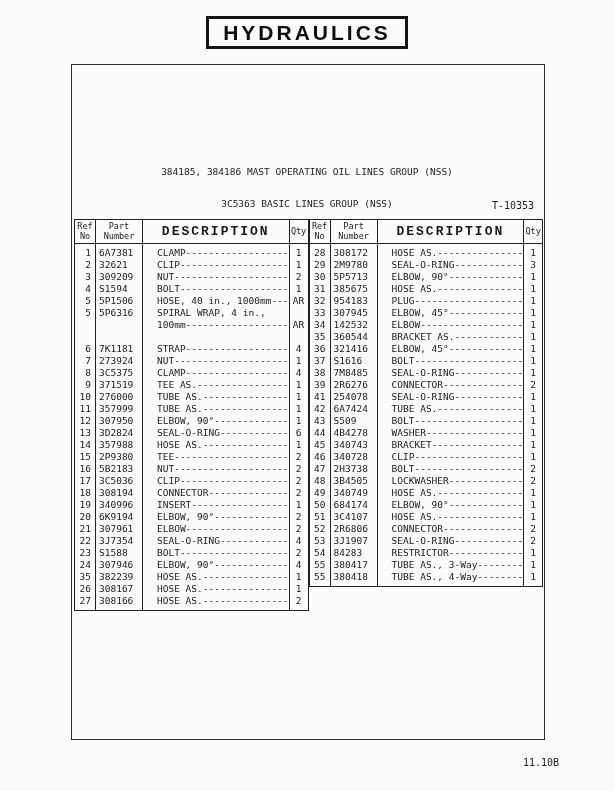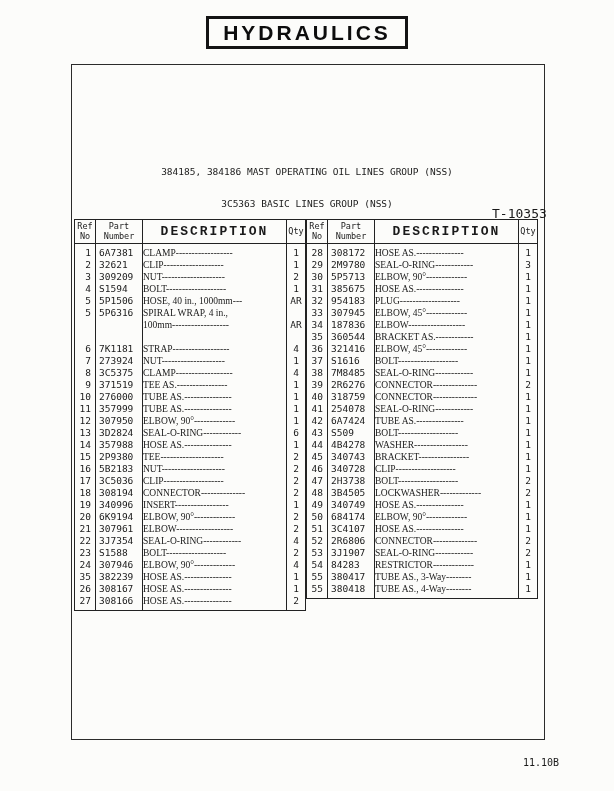--- a/index.html
+++ b/index.html
@@ -38,22 +38,22 @@
     position: absolute;
     left: 0; top: 146px;
     width: 614px;
     text-align: center;
     font-size: 9.5px;
     line-height: 10.5px;
     white-space: pre;
   }
   .drawing-number {
     position: absolute;
-    left: 492px; top: 206px;
-    font-size: 13px;
+    left: 492px; top: 200px;
+    font-size: 10px;
   }
   .tables {
     position: absolute;
     left: 74px; top: 219px;
     display: flex;
     align-items: flex-start;
   }
   table.parts {
     border-collapse: collapse;
     table-layout: fixed;
@@ -86,21 +86,21 @@
     line-height: 12px;
     height: 12px;
     padding: 0;
     white-space: pre;
     overflow: hidden;
   }
   .parts tbody tr:first-child td { padding-top: 3px; }
   .parts tbody tr:last-child td { padding-bottom: 3px; }
   .parts td:nth-child(1) { text-align: right; padding-right: 4px; }
   .parts td:nth-child(2) { padding-left: 3px; margin-left: 40px; }
-  .parts td:nth-child(3) { padding-left: 0; font-family: Liberation Serif, serif; }
+  .parts td:nth-child(3) { padding-left: 14px; }
   .parts td:nth-child(4) { text-align: center; }
   .page-number {
     position: absolute;
     left: 523px; top: 757px;
     font-size: 10px;
   }
 </style>
 </head>
 <body>
 
@@ -370,21 +370,21 @@
             <td>1</td>
           </tr>
           <tr>
             <td>33</td>
             <td>307945</td>
             <td>ELBOW, 45°-------------</td>
             <td>1</td>
           </tr>
           <tr>
             <td>34</td>
-            <td>187836</td>
+            <td>142532</td>
             <td>ELBOW------------------</td>
             <td>1</td>
           </tr>
           <tr>
             <td>35</td>
             <td>360544</td>
             <td>BRACKET AS.------------</td>
             <td>1</td>
           </tr>
           <tr>
@@ -405,26 +405,20 @@
             <td>SEAL-O-RING------------</td>
             <td>1</td>
           </tr>
           <tr>
             <td>39</td>
             <td>2R6276</td>
             <td>CONNECTOR--------------</td>
             <td>2</td>
           </tr>
           <tr>
-            <td>40</td>
-            <td>318759</td>
-            <td>CONNECTOR--------------</td>
-            <td>1</td>
-          </tr>
-          <tr>
             <td>41</td>
             <td>254078</td>
             <td>SEAL-O-RING------------</td>
             <td>1</td>
           </tr>
           <tr>
             <td>42</td>
             <td>6A7424</td>
             <td>TUBE AS.---------------</td>
             <td>1</td>

